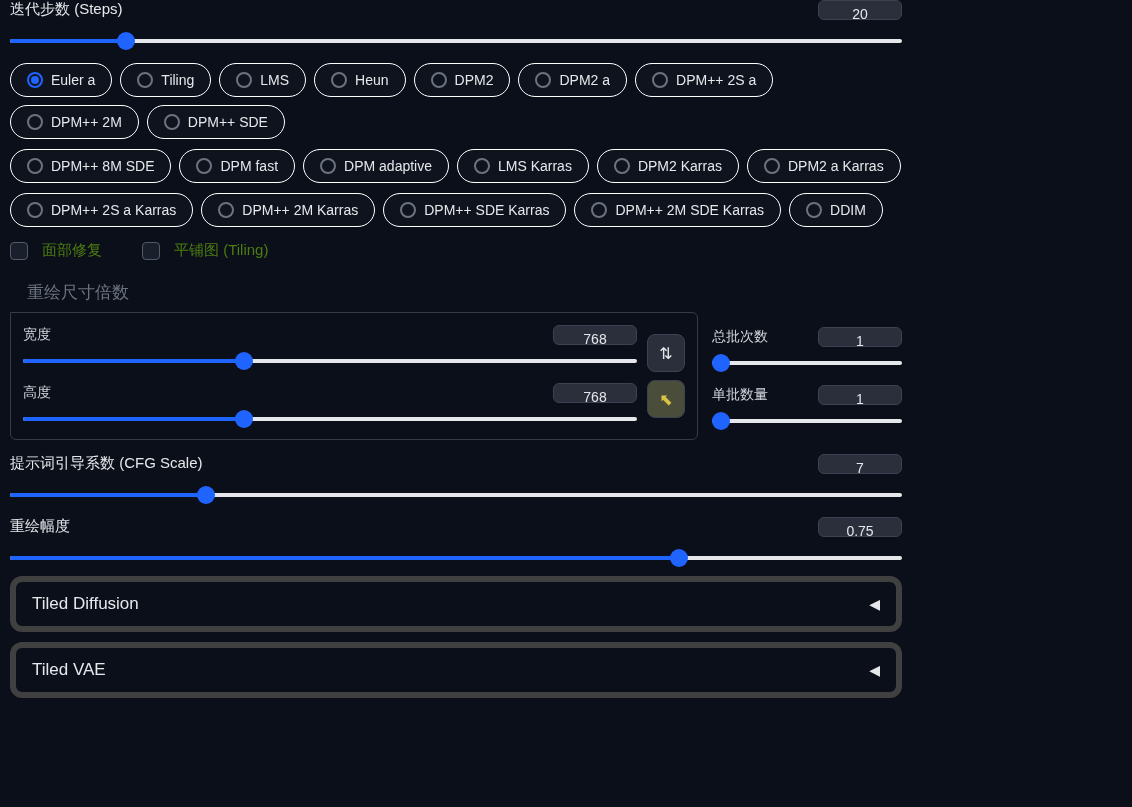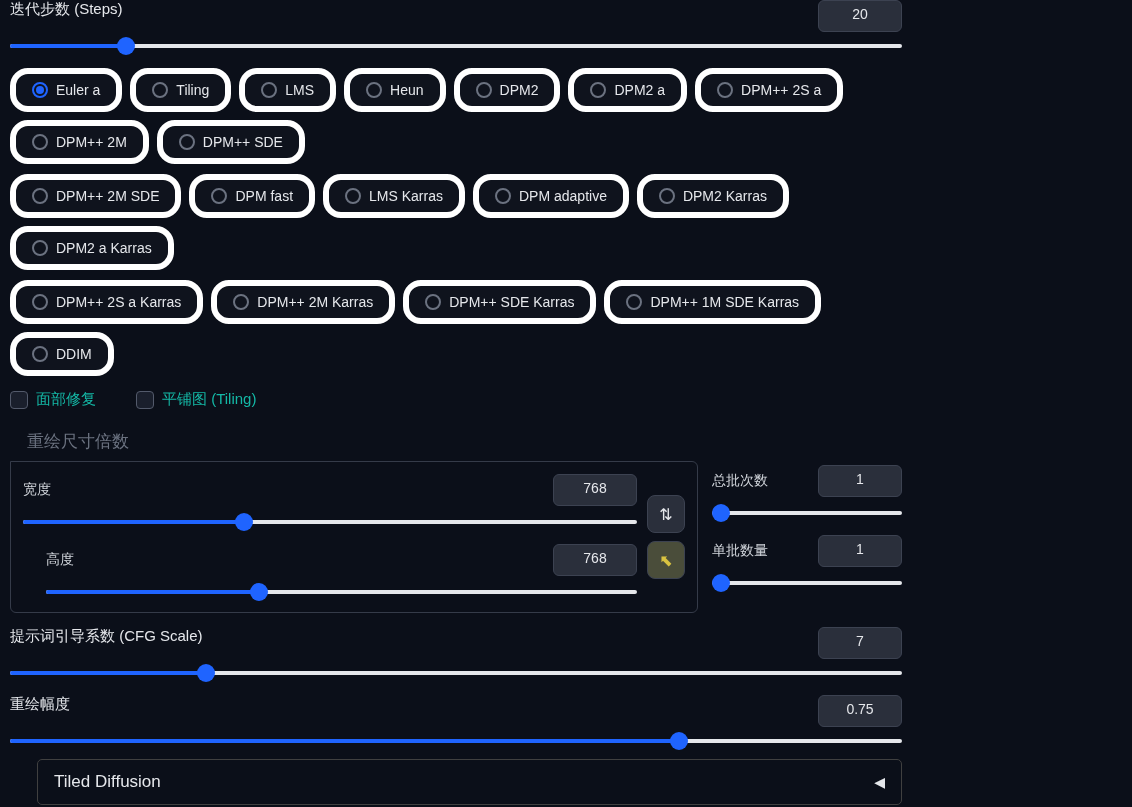--- a/index.html
+++ b/index.html
@@ -11,21 +11,21 @@
     padding: 0 10px 20px 10px;
     width: 1132px;
   }
   .section { margin-top: 14px; }
   .label { color: #e5e7eb; font-size: 15px; margin-bottom: 8px; }
   .numbox {
     background: #2a2f3b;
     border: 1px solid #3c4251;
     border-radius: 6px;
     width: 84px;
-    height: 32px;
+    height: 20px;
     color: #e5e7eb;
     text-align: center;
     line-height: 26px;
     font-size: 14px;
   }
   .slider-wrap { margin-top: 6px; position: relative; height: 16px; }
   .slider-track {
     position: absolute; top: 50%; left: 0; right: 0;
     height: 4px; background: #e5e7eb; border-radius: 2px; transform: translateY(-50%);
   }
@@ -33,51 +33,51 @@
     position: absolute; top: 50%; left: 0;
     height: 4px; background: #1f64ff; border-radius: 2px; transform: translateY(-50%);
   }
   .slider-thumb {
     position: absolute; top: 50%; width: 18px; height: 18px;
     background: #1f64ff; border-radius: 50%; transform: translate(-50%, -50%);
   }
   .slider-thumb.start { left: 9px; transform: translate(-50%, -50%);}
   .radio-row { display: flex; flex-wrap: wrap; gap: 8px; margin-top: 10px; }
   .pill {
-    border: 6px solid #ffffff;
+    border: 1px solid #ffffff;
     background: #14182280;
     border-radius: 18px;
     padding: 8px 16px;
     display: flex; align-items: center; gap: 8px;
     color: #e5e7eb;
     font-size: 14px;
     cursor: pointer;
   }
   .radio-dot {
     width: 16px; height: 16px; border: 2px solid #6b7280; border-radius: 50%; position: relative;
   }
   .radio-dot.sel { border-color: #1f64ff; }
   .radio-dot.sel::after {
     content: ""; position: absolute; inset: 2px; background: #1f64ff; border-radius: 50%;
   }
   .checkrow { display: flex; gap: 40px; margin-top: 14px; }
-  .check { display: flex; align-items: center; gap: 8px; cursor: pointer; font-size: 15px; color: #14b8a6;}
+  .check { display: flex; align-items: center; gap: 14px; cursor: pointer; font-size: 15px; color: #4d7c0f;}
   .checkbox {
     width: 18px; height: 18px; border: 1px solid #535a6b; border-radius: 4px; background: #1a1f2c;
   }
   .tabs { display: flex; margin-top: 12px; border-bottom: none; }
   .tab {
     padding: 8px 16px; font-size: 17px; color: #6b7280; cursor: pointer;
     border: 1px solid transparent; border-bottom: none;
   }
   .tab.active {
     color: #e5e7eb; border: 1px solid #353b49; border-bottom: none;
     border-radius: 6px 6px 0 0; background: #14182280;
   }
-  .panel-row { display: flex; gap: 14px; align-items: flex-start; }
+  .panel-row { display: flex; gap: 14px; align-items: center; }
   .size-box {
     border: 1px solid #353b49; border-top: 1px solid #353b49;
     border-radius: 0 6px 6px 6px; padding: 12px; width: 688px;
     display: flex; gap: 10px;
   }
   .size-col { flex: 1; }
   .size-btns { display: flex; flex-direction: column; gap: 8px; justify-content: center; }
   .sqbtn {
     width: 38px; height: 38px; border: 1px solid #3c4251; border-radius: 8px;
     background: #2a2f3b; display: flex; align-items: center; justify-content: center;
@@ -93,23 +93,23 @@
     flex: 1; background: #1a1f2c; border: 1px solid #353b49;
     border-radius: 6px; padding: 10px 12px; color: #e5e7eb; font-size: 15px;
   }
   .sqbtn2 {
     width: 40px; height: 40px; border: 1px solid #3c4251; border-radius: 10px;
     background: #2a2f3b; display:flex; align-items:center; justify-content:center; font-size:18px;
     cursor:pointer;
   }
   .tri { color:#e5e7eb; font-size: 14px; }
   .accordion {
-    border: 1px solid #404040; border-radius: 5px; margin-top: 10px;
+    border: 6px solid #404040; border-radius: 12px; margin-top: 10px;
     display:flex; align-items:center; justify-content:space-between;
-    padding: 12px 16px; font-size: 17px; color:#e5e7eb; cursor:pointer;margin-left:27px;
+    padding: 12px 16px; font-size: 17px; color:#e5e7eb; cursor:pointer;
   }
   .main-col { width: 892px; }
   .top-label-row { display:flex; justify-content:space-between; align-items:flex-start;}
   .arrow-left { color:#e5e7eb; font-size: 14px;}
 </style>
 </head>
 <body>
 
 <div class="main-col">
 
@@ -160,36 +160,36 @@
           <span>DPM++ 2M</span>
         </div>
       <div class="pill">
           <span class="radio-dot"></span>
           <span>DPM++ SDE</span>
         </div>
     </div>
     <div class="radio-row">
       <div class="pill">
           <span class="radio-dot"></span>
-          <span>DPM++ 2M SDE</span>
+          <span>DPM++ 8M SDE</span>
         </div>
       <div class="pill">
           <span class="radio-dot"></span>
           <span>DPM fast</span>
         </div>
       <div class="pill">
           <span class="radio-dot"></span>
+          <span>DPM adaptive</span>
+        </div>
+      <div class="pill">
+          <span class="radio-dot"></span>
           <span>LMS Karras</span>
         </div>
       <div class="pill">
           <span class="radio-dot"></span>
-          <span>DPM adaptive</span>
-        </div>
-      <div class="pill">
-          <span class="radio-dot"></span>
           <span>DPM2 Karras</span>
         </div>
       <div class="pill">
           <span class="radio-dot"></span>
           <span>DPM2 a Karras</span>
         </div>
     </div>
     <div class="radio-row">
       <div class="pill">
           <span class="radio-dot"></span>
@@ -198,21 +198,21 @@
       <div class="pill">
           <span class="radio-dot"></span>
           <span>DPM++ 2M Karras</span>
         </div>
       <div class="pill">
           <span class="radio-dot"></span>
           <span>DPM++ SDE Karras</span>
         </div>
       <div class="pill">
           <span class="radio-dot"></span>
-          <span>DPM++ 1M SDE Karras</span>
+          <span>DPM++ 2M SDE Karras</span>
         </div>
       <div class="pill">
           <span class="radio-dot"></span>
           <span>DDIM</span>
         </div>
     </div>
   </div>
 
   <div class="checkrow">
     <div class="check">
@@ -235,21 +235,21 @@
           <div class="head">
             <span>宽度</span>
             <div class="numbox small-num">768</div>
           </div>
           <div class="slider-wrap">
             <div class="slider-track"></div>
               <div class="slider-fill" style="width:36%;"></div>
               <div class="slider-thumb" style="left:36%;"></div>
           </div>
         </div>
-        <div class="slider-grp" style="margin-bottom:0;margin-left:23px;">
+        <div class="slider-grp" style="margin-bottom:0;">
           <div class="head">
             <span>高度</span>
             <div class="numbox small-num">768</div>
           </div>
           <div class="slider-wrap">
             <div class="slider-track"></div>
               <div class="slider-fill" style="width:36%;"></div>
               <div class="slider-thumb" style="left:36%;"></div>
           </div>
         </div>

